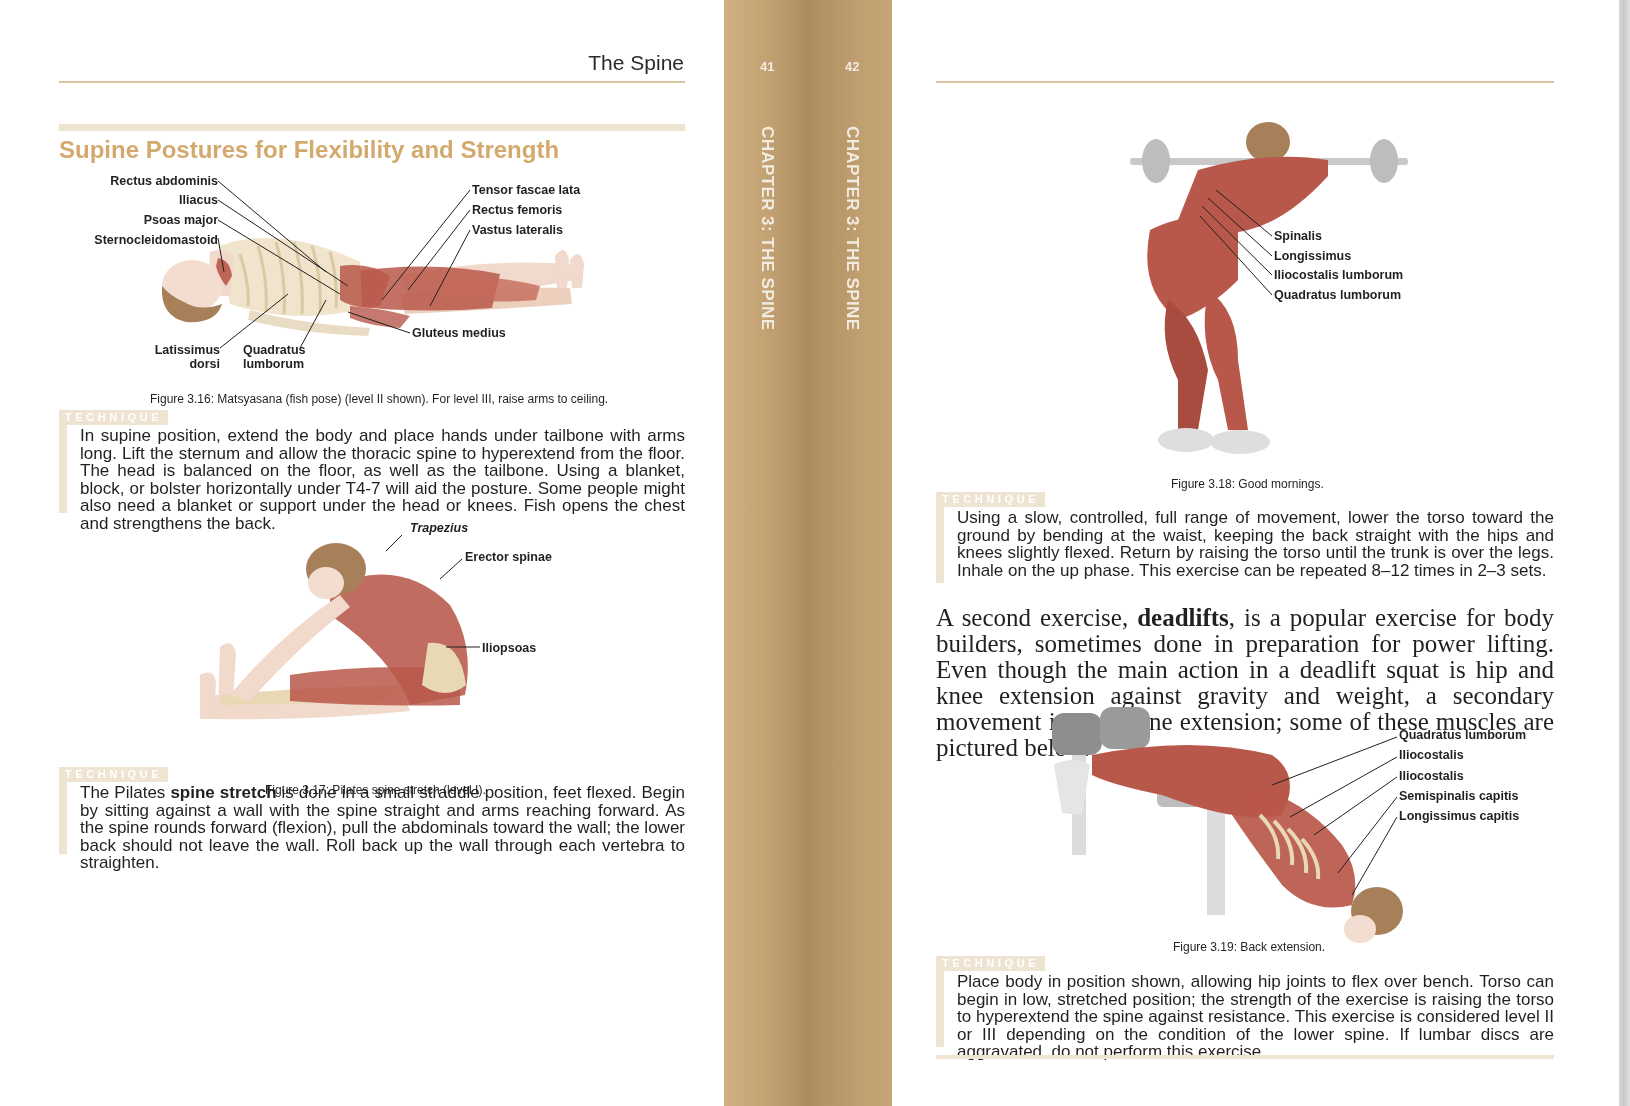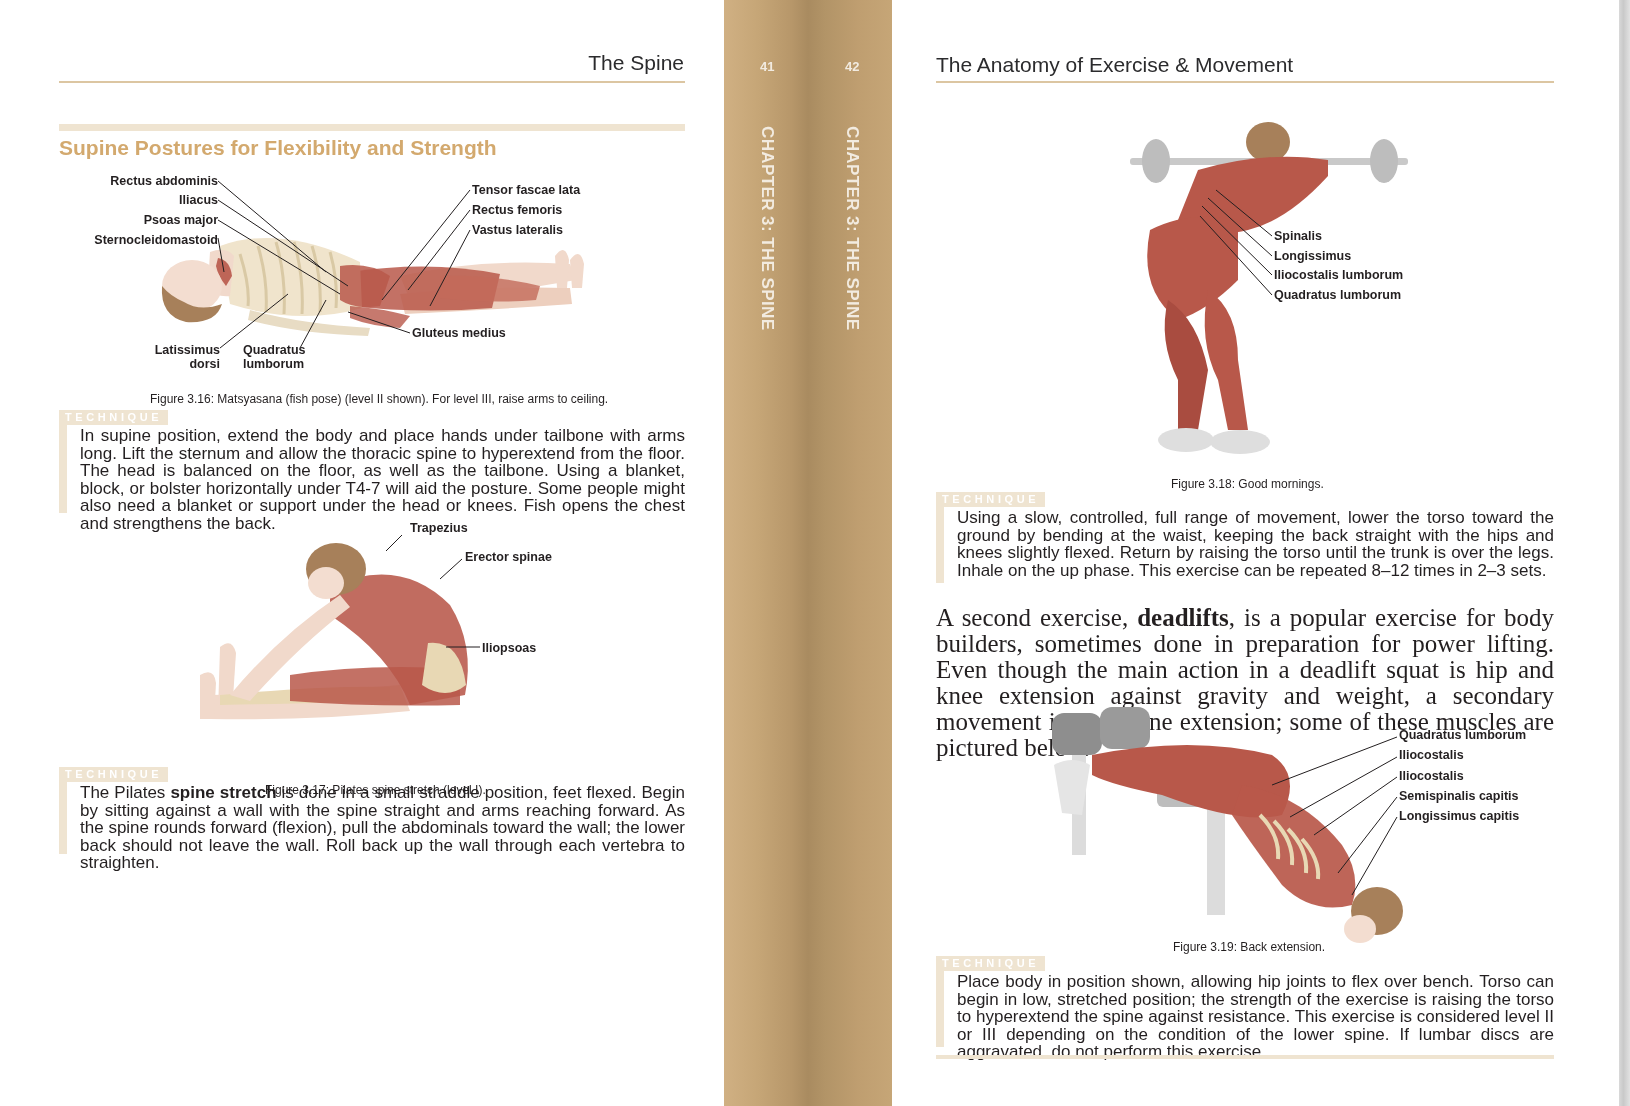--- a/index.html
+++ b/index.html
@@ -7,21 +7,21 @@
   body { position: relative; font-family: "DejaVu Sans", sans-serif; color: #231f20; }
 
   .page { position: absolute; top: 0; height: 1106px; background: #ffffff; }
   .page-left { left: 0; width: 725px; }
   .page-right { left: 892px; width: 700px; }
 
   .running-head { position: absolute; font-family: "Liberation Sans", sans-serif; font-size: 21px; color: #2b2b2d; }
   .head-rule { position: absolute; height: 2px; background: #dcc6a2; }
 
   .section-bar { position: absolute; height: 7px; background: #efe4d1; }
-  .section-title { position: absolute; font-family: "Liberation Sans", sans-serif; font-weight: bold; font-size: 21px; color: #d3a96e; }
+  .section-title { position: absolute; font-family: "Liberation Sans", sans-serif; font-weight: bold; font-size: 24px; color: #d3a96e; }
 
   .figure { position: absolute; }
   .figure svg { position: absolute; left: 0; top: 0; }
   .label { position: absolute; font-family: "Liberation Sans", sans-serif; font-weight: bold; font-size: 12.5px; color: #231f20; white-space: nowrap; line-height: 14px; }
   .label.right { text-align: right; }
   .caption { position: absolute; font-family: "Liberation Sans", sans-serif; font-size: 12px; color: #231f20; white-space: nowrap; }
 
   .technique { position: absolute; }
   .tech-tag { position: absolute; left: 0; top: 0; height: 15px; padding: 0 6px; background: #efe4d1; color: #ffffff; font-family: "Liberation Sans", sans-serif; font-size: 11px; letter-spacing: 3.6px; line-height: 15px; font-weight: bold; }
   .tech-bar { position: absolute; left: 0; top: 15px; width: 8px; background: #efe4d1; }
@@ -122,21 +122,21 @@
       <path d="M40 160 Q90 100 150 60 L160 72 Q110 110 60 166 Z" fill="#f1d9cb"></path>
       <path d="M238 108 Q270 104 276 150 Q256 166 232 150 Z" fill="#e8d8b4"></path>
       <ellipse cx="146" cy="34" rx="30" ry="26" fill="#a7805a"></ellipse>
       <ellipse cx="136" cy="48" rx="18" ry="16" fill="#f3ddd0"></ellipse>
       <g stroke="#231f20" stroke-width="1" fill="none">
         <line x1="218" y1="-6" x2="196" y2="16"></line>
         <line x1="272" y1="24" x2="250" y2="44"></line>
         <line x1="290" y1="112" x2="256" y2="112"></line>
       </g>
     </svg>
-    <div class="label" style="left:220px; top:-14px;">Trapezius</div>
+    <div class="label" style="left:220px; top:-14px;font-style:italic;">Trapezius</div>
     <div class="label" style="left:275px; top:15px;">Erector spinae</div>
     <div class="label" style="left:292px; top:106px;">Iliopsoas</div>
   </div>
   <div class="caption" style="left:265px; top:749px;margin-top:34px;">Figure 3.17: Pilates spine stretch (level I).</div>
 
   <div class="technique" style="left:59px; top:767px; width:626px; height:90px;">
     <div class="tech-tag">TECHNIQUE</div>
     <div class="tech-bar" style="height:72px;"></div>
     <div class="tech-text" style="width:605px;"><span>The Pilates </span><b>spine stretch</b><span> is done in a small straddle position, feet flexed. Begin by sitting against a wall with the spine straight and arms reaching forward. As the spine rounds forward (flexion), pull the abdominals toward the wall; the lower back should not leave the wall. Roll back up the wall through each vertebra to straighten.</span></div>
   </div>
@@ -144,21 +144,20 @@
 </div>
 
 <div class="spine">
   <div class="spine-num" style="left:36px;">41</div>
   <div class="spine-num" style="left:121px;">42</div>
   <div class="spine-chapter" style="left:33px;">CHAPTER 3: THE SPINE</div>
   <div class="spine-chapter" style="left:118px;">CHAPTER 3: THE SPINE</div>
 </div>
 
 <div class="page page-right">
-  <div class="running-head" style="left:44px; top:53px;">The Anatomy of Exercise &amp; Movement</div>
   <div class="head-rule" style="left:44px; width:618px; top:81px;"></div>
 
   <div class="figure" style="left:236px; top:120px; width:300px; height:350px;">
     <svg width="300" height="350" viewBox="0 0 300 350">
       <rect x="2" y="38" width="278" height="7" rx="3" fill="#c9c9c9"></rect>
       <ellipse cx="28" cy="41" rx="14" ry="22" fill="#bdbdbd"></ellipse>
       <ellipse cx="256" cy="41" rx="14" ry="22" fill="#bdbdbd"></ellipse>
       <ellipse cx="140" cy="22" rx="22" ry="20" fill="#a7805a"></ellipse>
       <path d="M70 50 Q140 30 200 40 L200 56 Q160 100 120 110 Q80 120 50 100 Z" fill="#b8584a"></path>
       <path d="M22 110 Q60 90 110 100 L110 160 Q80 190 50 200 Q10 170 22 110 Z" fill="#b8584a"></path>

